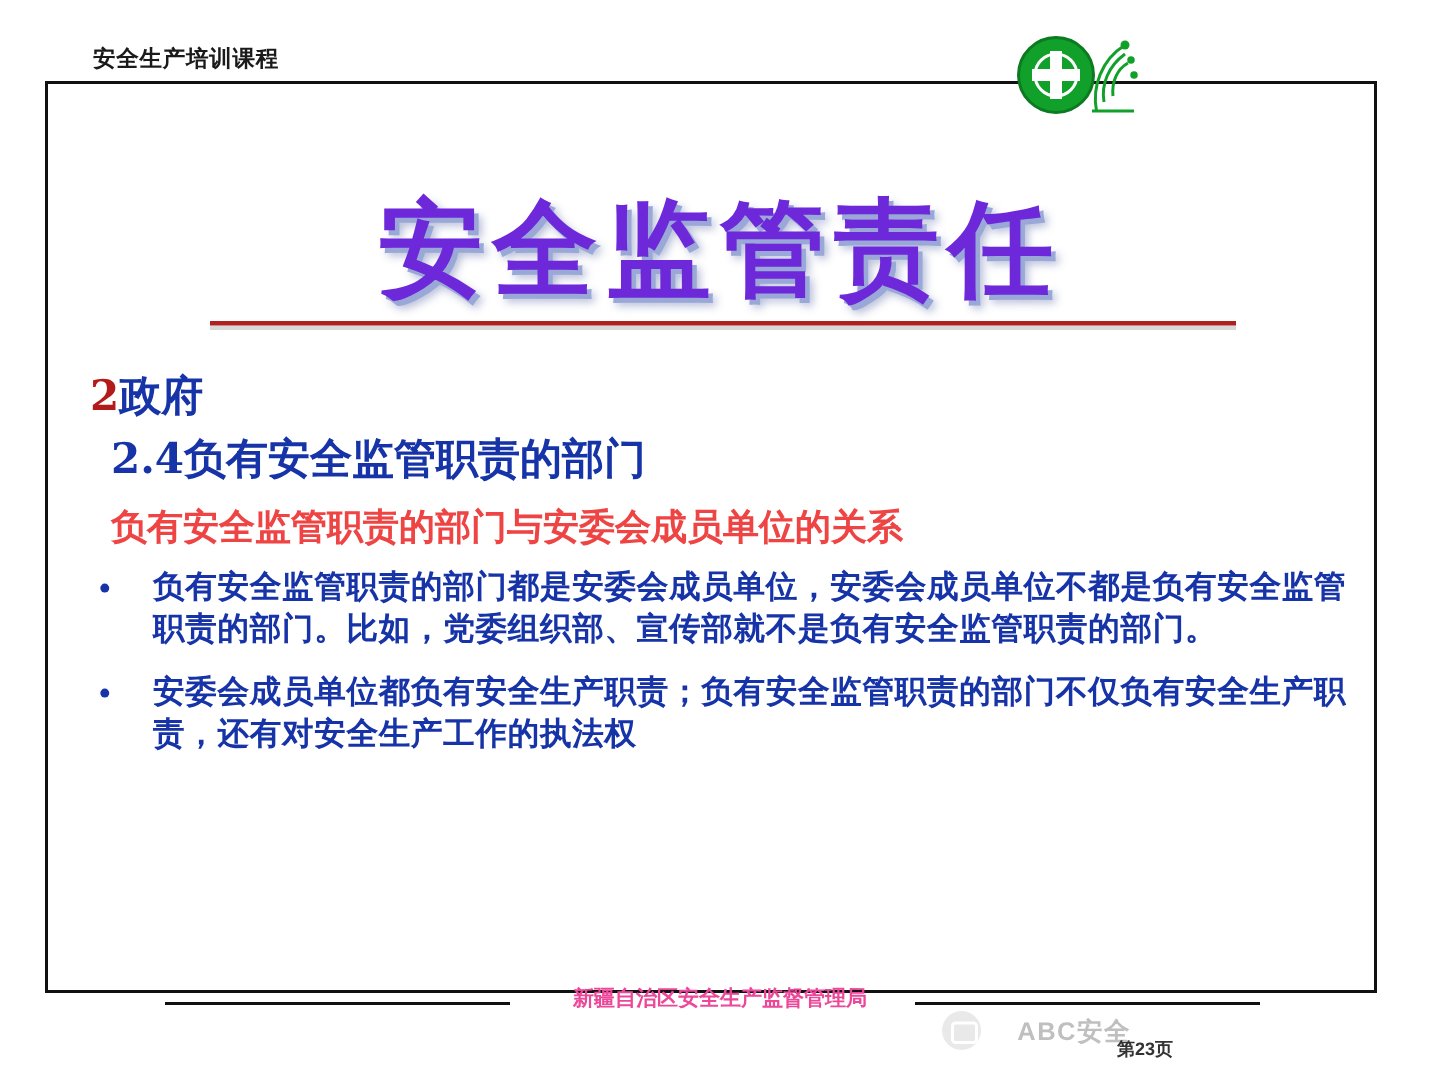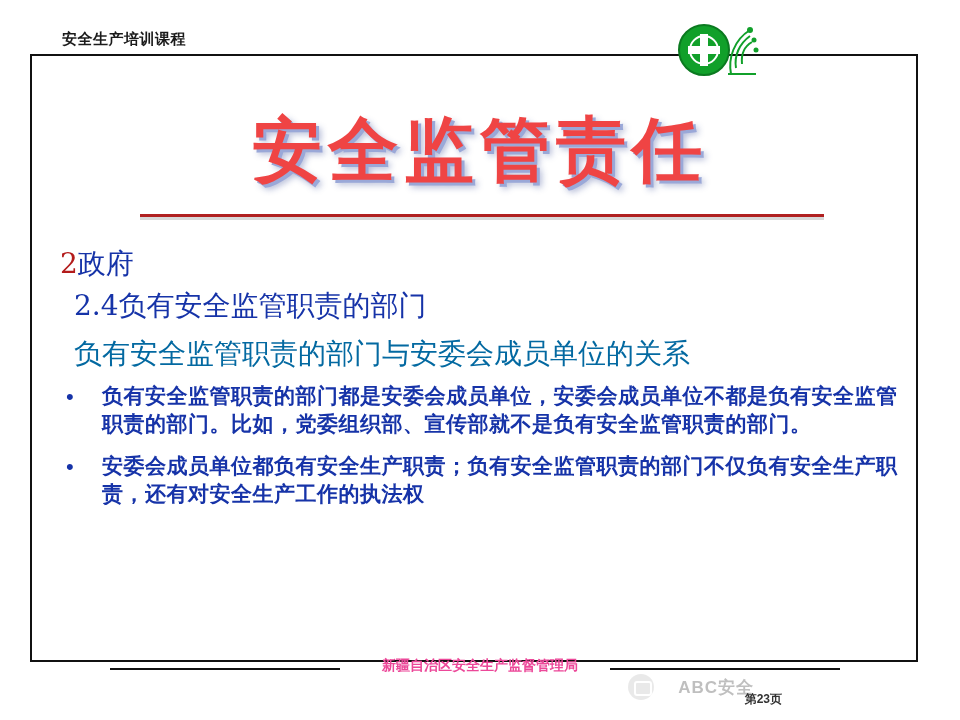--- a/index.html
+++ b/index.html
@@ -55,61 +55,61 @@
   .frame-top-right {
     position: absolute;
     left: 822px; top: 54px;
     width: 96px; height: 2px;
     background: #111111;
   }
 
   
   .big-title {
     position: absolute;
-    left: 0; top: 104px;
+    left: 0; top: 120px;
     width: 960px;
     text-align: center;
     font-family: Liberation Mono, monospace;
     font-size: 70px;
     font-weight: bold;
     letter-spacing: 6px;
-    color: #ef4444;
+    color: #6d28d9;
     text-shadow: 3px 3px 0 #9aa8d8, 5px 5px 6px rgba(40,60,140,0.35);
   }
   .title-rule {
     position: absolute;
     left: 140px; top: 214px;
     width: 684px; height: 3px;
     background: #b02020;
     box-shadow: 0 3px 0 #d8d8d8;
   }
 
   
   .body { position: absolute; left: 60px; top: 246px; width: 850px; }
   .line {
     font-family: "DejaVu Serif", serif;
-    font-weight: normal;
+    font-weight: bold;
     line-height: 1.28;
   }
   .l-gov {
     font-size: 28px;
     color: #1633a8;
     margin-bottom: 6px;
   }
   .l-gov .num { color: #b31b1b; }
 
   .l-24 {
     font-size: 28px;
     color: #1633a8;
     margin-left: 14px;
     margin-bottom: 10px;
   }
   .l-rel {
-    font-size: 28px;
-    color: #0369a1;
+    font-size: 24px;
+    color: #ef4444;
     margin-left: 14px;
     margin-bottom: 12px;
     margin-top: 12px;
   }
 
   .bullet-row {
     display: flex;
     align-items: flex-start;
     margin-bottom: 14px;
   }

